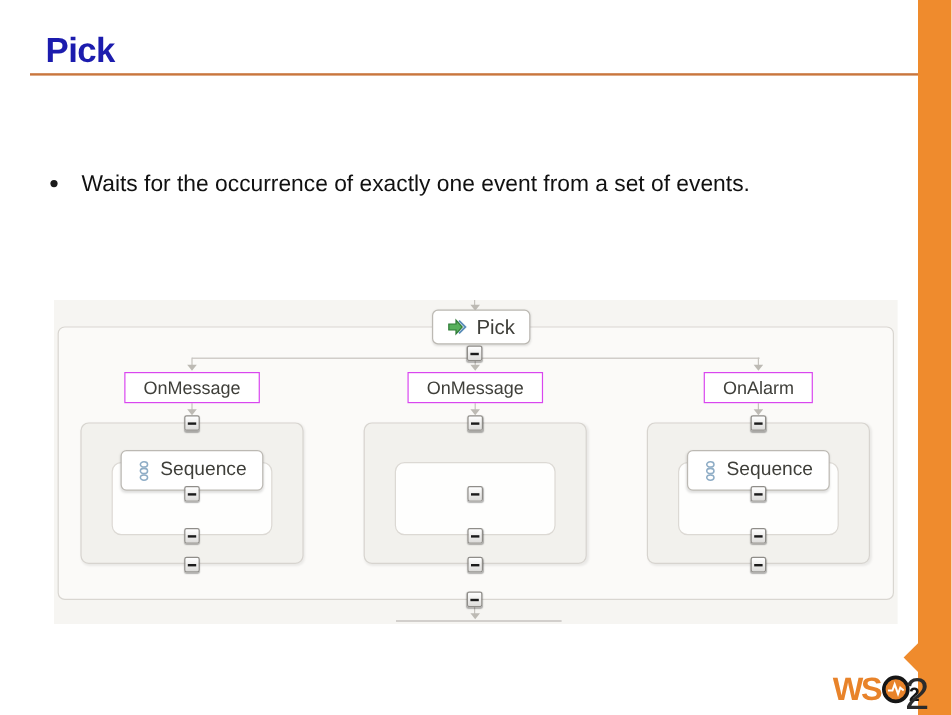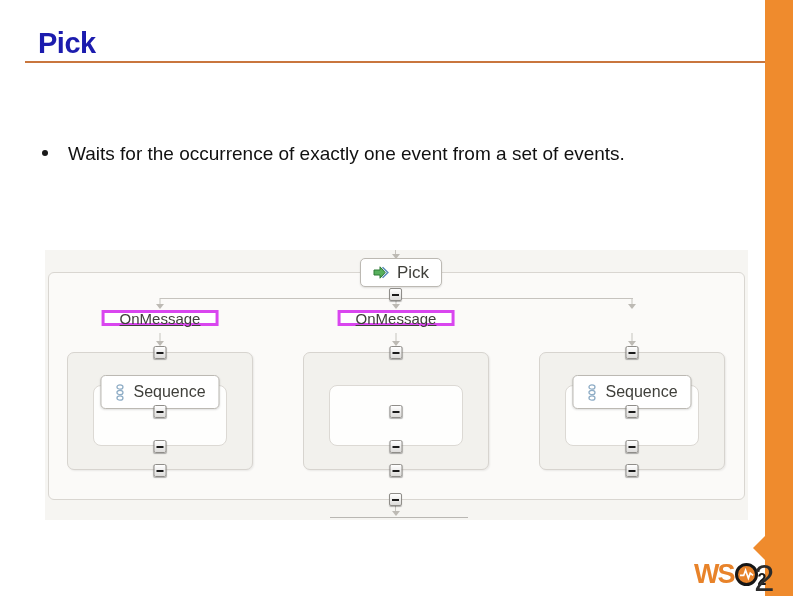--- a/index.html
+++ b/index.html
@@ -51,23 +51,23 @@
            border:1px solid #8f8d89; border-radius:2px;
            box-shadow:0 1px 1px rgba(0,0,0,0.30);
            display:flex; align-items:center; justify-content:center; z-index:6; }
   .minus::after { content:""; display:block; width:7px; height:2px; background:#1b1b1b; }
 
   .node { position:absolute; background:#ffffff; border:1px solid #bcb9b3; border-radius:5px;
           display:flex; align-items:center; white-space:nowrap;
           box-shadow:0 1px 2px rgba(0,0,0,0.12); color:#3f3f3a; z-index:5; }
   .pick-node { left:315px; top:8px; height:29px; padding:0 12px; font-size:17px; gap:7px; }
 
-  .evt-label { position:absolute; top:12px; height:16px; padding:0 15px;
-               background:#ffffff; border:3px solid #d946ef; font-size:15px; color:#3f3f3a;
-               display:flex; align-items:center; white-space:nowrap; z-index:5;text-decoration:underline; }
+  .evt-label { position:absolute; top:12px; height:26px; padding:0 15px;
+               background:#ffffff; border:1px solid #d946ef; font-size:15px; color:#3f3f3a;
+               display:flex; align-items:center; white-space:nowrap; z-index:5; }
 
   
   .branch { position:absolute; top:48px; width:236px; height:180px; }
   .bc { left:50%; transform:translateX(-50%); }
 
   .branch-box { position:absolute; top:54px; height:118px; width:186px;
                 background:#f2f1ed; border:1px solid #d7d4cf; border-radius:7px;
                 box-shadow:1px 1px 2px rgba(0,0,0,0.07); z-index:1; }
   .inner-box { position:absolute; top:87px; height:61px; width:134px;
                background:#fefefd; border:1px solid #dcd9d4; border-radius:8px; z-index:2; }
@@ -140,20 +140,21 @@
     <div class="minus bc" style="top:107px;"></div>
     <div class="minus bc" style="top:142px;"></div>
     <div class="vline bc" style="top:155px; height:6px;"></div>
     <div class="arrow bc" style="top:160px;"></div>
     <div class="minus bc" style="top:166px;"></div>
   </div>
 
   <div class="branch" style="left:469px;">
     <div class="vline bc" style="top:0; height:7px;"></div>
     <div class="arrow bc" style="top:6px;"></div>
+    <div class="evt-label bc">OnAlarm</div>
     <div class="vline bc" style="top:35px; height:9px;"></div>
     <div class="arrow bc" style="top:43px;"></div>
     <div class="branch-box bc"></div>
     <div class="minus bc" style="top:48px;"></div>
     <div class="inner-box bc"></div>
     <div class="node seq-node bc">
       <svg class="seq-icon" width="11" height="17" viewBox="0 0 11 17">
         <ellipse cx="5.5" cy="3" rx="3" ry="2.2" fill="#ffffff" stroke="#8fadc6" stroke-width="1.3"></ellipse>
         <ellipse cx="5.5" cy="8.5" rx="3" ry="2.2" fill="#ffffff" stroke="#8fadc6" stroke-width="1.3"></ellipse>
         <ellipse cx="5.5" cy="14" rx="3" ry="2.2" fill="#ffffff" stroke="#8fadc6" stroke-width="1.3"></ellipse>

